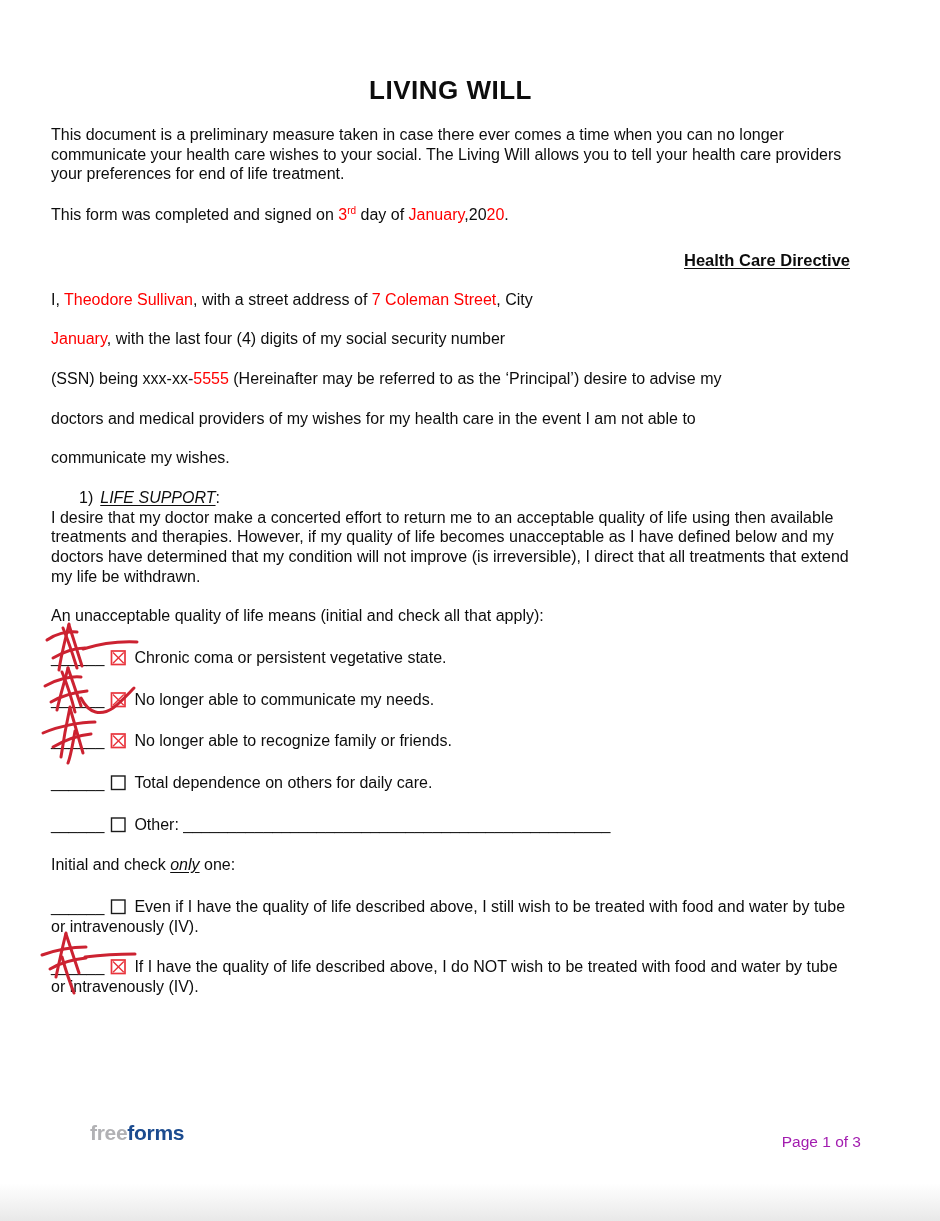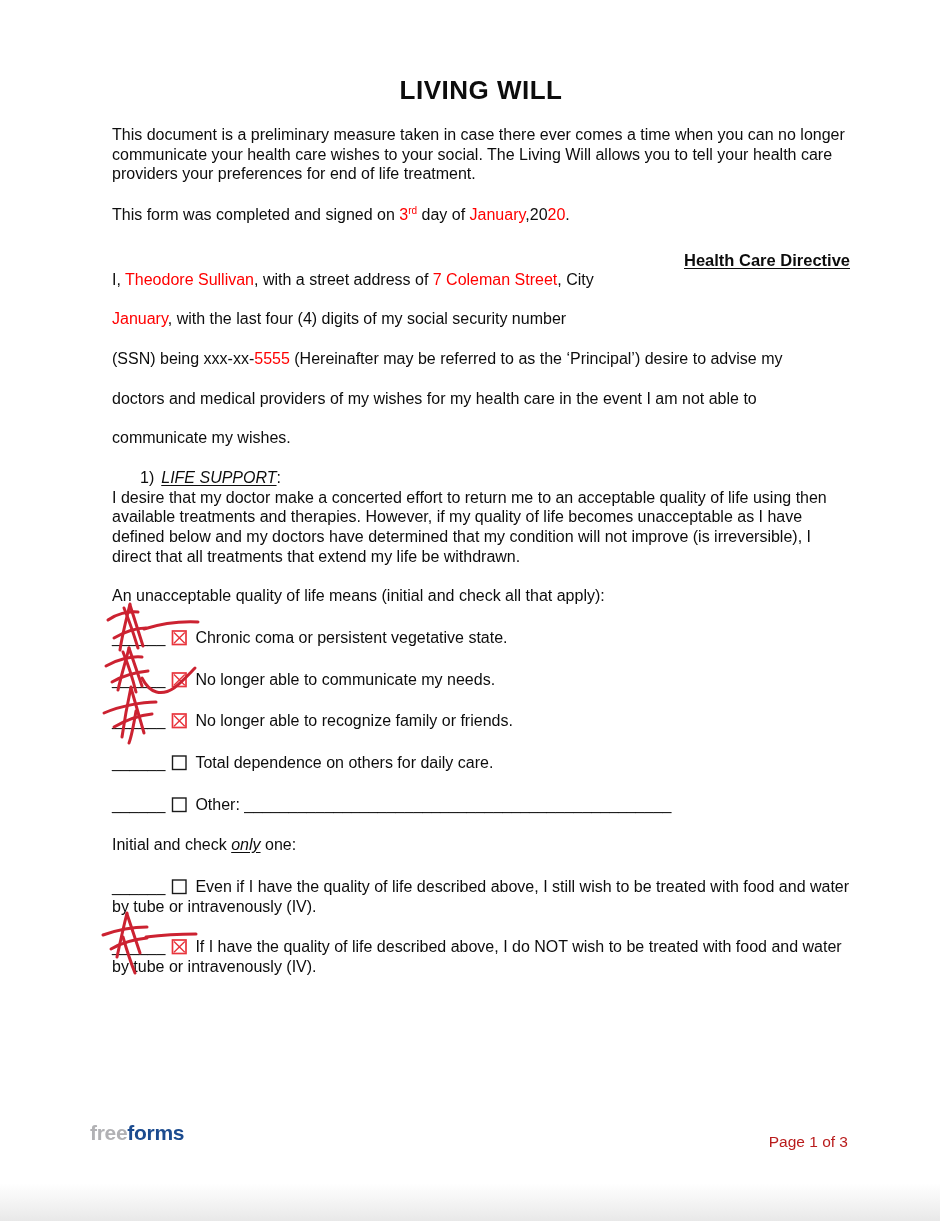--- a/index.html
+++ b/index.html
@@ -1,46 +1,46 @@
 <!DOCTYPE html>
 <html><head>
 <meta charset="utf-8">
 <style>
   html,body{margin:0;padding:0;}
   body{
     width:940px;height:1221px;position:relative;overflow:hidden;
     background:#ffffff;color:#0d0d0d;
     font-family:"Liberation Sans", sans-serif;
   }
-  .page{padding:75px 90px 0 112px;}
+  .page{padding:75px 90px 0 51px;}
   .red{color:#ff0000;}
   h1.title{font-size:26px;font-weight:bold;text-align:center;margin:0 0 19px 0;letter-spacing:.5px;}
   p.intro{margin:0;font-size:16px;line-height:1.23;}
   p.dateline{margin:21px 0 0 0;font-size:16px;line-height:1.23;}
   p.dateline sup{font-size:10px;line-height:0;}
   h2.hcd{font-size:16.5px;font-weight:bold;text-align:right;margin:26px 0 0 0;
     text-decoration:underline;text-underline-offset:2px;}
-  .directive{}
+  .directive{margin-top:20px;}
   .directive p{margin:0 0 20px 0;font-size:16px;line-height:1.23;}
   p.ls-head{margin:17px 0 0 0;padding-left:28px;font-size:16px;line-height:1.23;}
   .ls-num{margin-right:7px;}
   .ls-title{font-style:italic;text-decoration:underline;text-underline-offset:2px;}
   p.body{margin:0;font-size:16px;line-height:1.23;}
   p.spaced{margin-top:20px;}
   .row{margin:22px 0 0 0;font-size:16px;line-height:1.23;position:relative;}
   .blank{position:relative;display:inline-block;white-space:pre;}
   .scrib{position:absolute;left:-10px;top:-30px;width:104px;height:66px;pointer-events:none;overflow:visible;}
   .scrib path{fill:none;stroke:#cc2231;stroke-width:3;stroke-linecap:round;stroke-linejoin:round;}
   .cbx{vertical-align:-3px;margin:0 7px 0 6px;}
   .only-emph{font-style:italic;text-decoration:underline;text-underline-offset:2px;}
   .fill{letter-spacing:0;}
   .brand{position:absolute;left:90px;top:1121px;font-size:21px;font-weight:bold;letter-spacing:-.3px;}
   .brand .free{color:#b1b1b4;}
   .brand .forms{color:#1b4b8f;}
-  .page-num{position:absolute;right:92px;top:1133px;font-size:15.5px;color:#b91c1c;}
+  .page-num{position:absolute;right:79px;top:1133px;font-size:15.5px;color:#a21caf;}
   .bottom-fade{position:absolute;left:0;right:0;bottom:0;height:38px;
     background:linear-gradient(to bottom,#ffffff 0%,#f2f2f2 60%,#e8e8e8 100%);}
 </style>
 </head>
 <body>
 
 <div class="page">
 
   <h1 class="title">LIVING WILL</h1>
 

